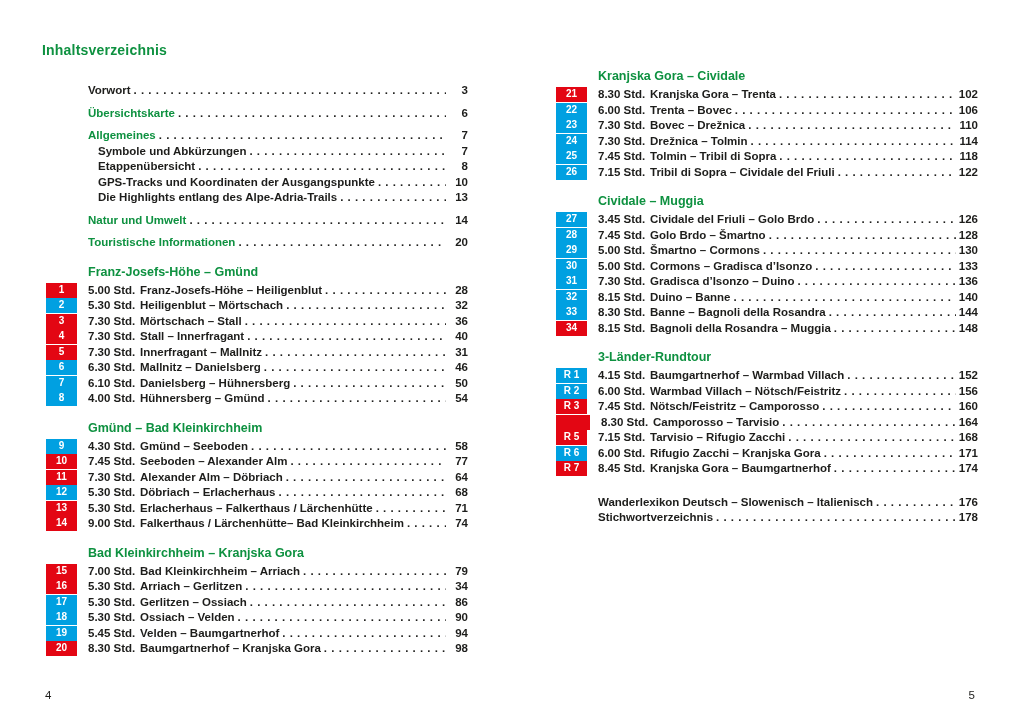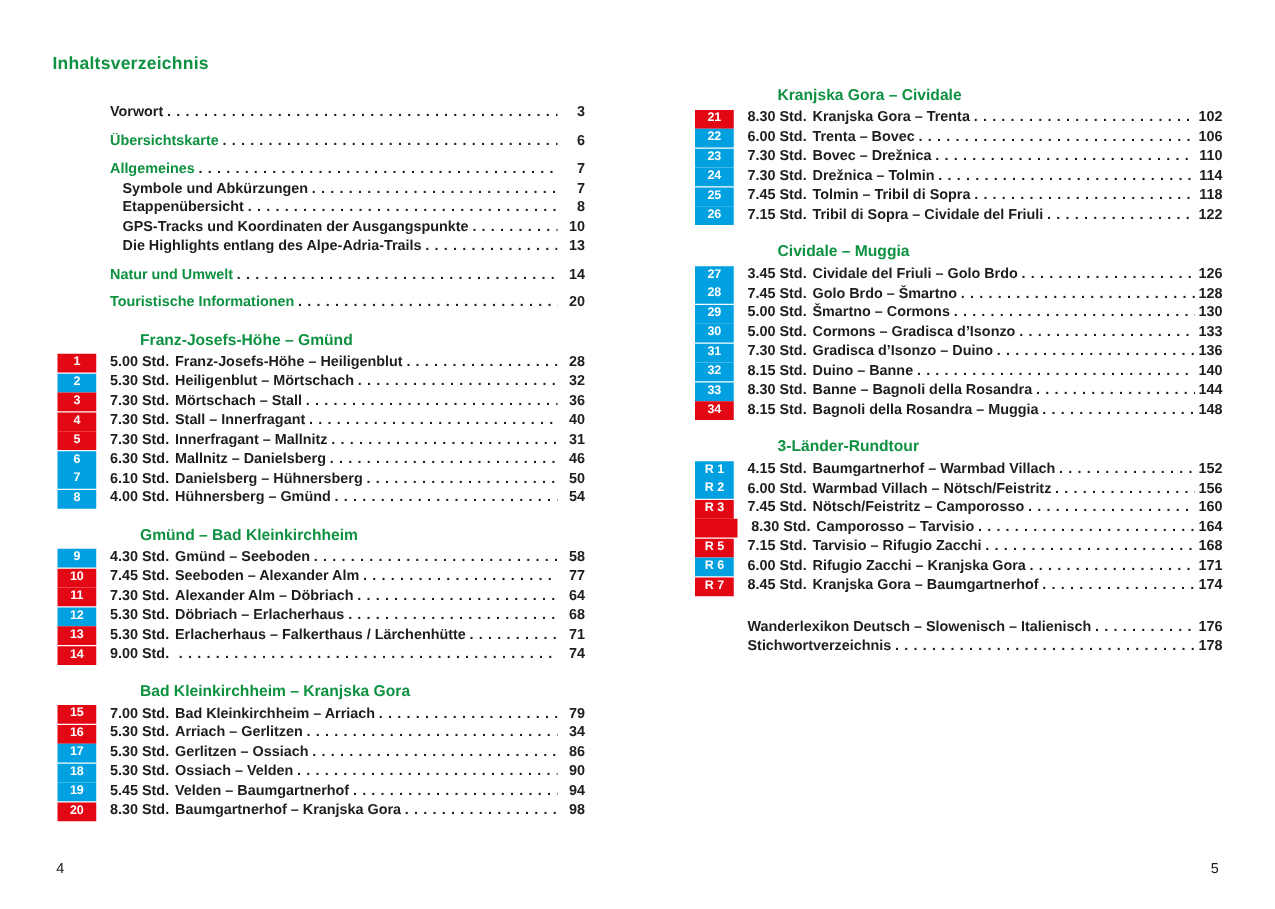--- a/index.html
+++ b/index.html
@@ -21,21 +21,21 @@
     margin-left: 42px;
     letter-spacing: 0.2px;
   }
 
   .content { padding-left: 46px; padding-right: 42px; }
   #left-content  { margin-top: 22px; }
   #right-content { margin-top: 28px; }
 
   .row {
     display: flex;
-    align-items: flex-end;
+    align-items: center;
     font-size: 11.5px;
     font-weight: bold;
     line-height: 15.5px;
     height: 15.5px;
     white-space: nowrap;
   }
   .plain-row { margin-left: 42px; }
   .row.indent { margin-left: 52px; }
   .row .label { flex: 0 0 auto; }
   .row .label.green { color: var(--green, #0e9140); }
@@ -66,21 +66,21 @@
   }
   .pg { flex: 0 0 auto; min-width: 20px; text-align: right; }
 
   .group { margin-bottom: 7px; }
   .section { margin-top: 13px; }
   .section-heading {
     font-size: 12.5px;
     line-height: 16px;
     font-weight: bold;
     color: var(--green, #0e9140);
-    margin-left: 66px;
+    margin-left: 42px;
     margin-bottom: 3px;
     white-space: nowrap;
   }
   .tail { margin-top: 18px; margin-bottom: 0; }
 
   .folio {
     position: absolute;
     bottom: 26px;
     font-size: 11.5px;
     font-weight: normal;
@@ -242,20 +242,21 @@
           <div class="row">
             <span class="badge" style="background: rgb(227, 6, 19);">13</span>
             <span class="time">5.30 Std.</span>
             <span class="label">Erlacherhaus – Falkerthaus / Lärchenhütte</span>
             <span class="dots"></span>
             <span class="pg">71</span>
           </div>
           <div class="row">
             <span class="badge" style="background: rgb(227, 6, 19);">14</span>
             <span class="time">9.00 Std.</span>
+            <span class="label">Falkerthaus / Lärchenhütte– Bad Kleinkirchheim</span>
             <span class="dots"></span>
             <span class="pg">74</span>
           </div>
         </div>
         <div class="section">
           <div class="section-heading">Bad Kleinkirchheim – Kranjska Gora</div>
           <div class="row">
             <span class="badge" style="background: rgb(227, 6, 19);">15</span>
             <span class="time">7.00 Std.</span>
             <span class="label">Bad Kleinkirchheim – Arriach</span>

